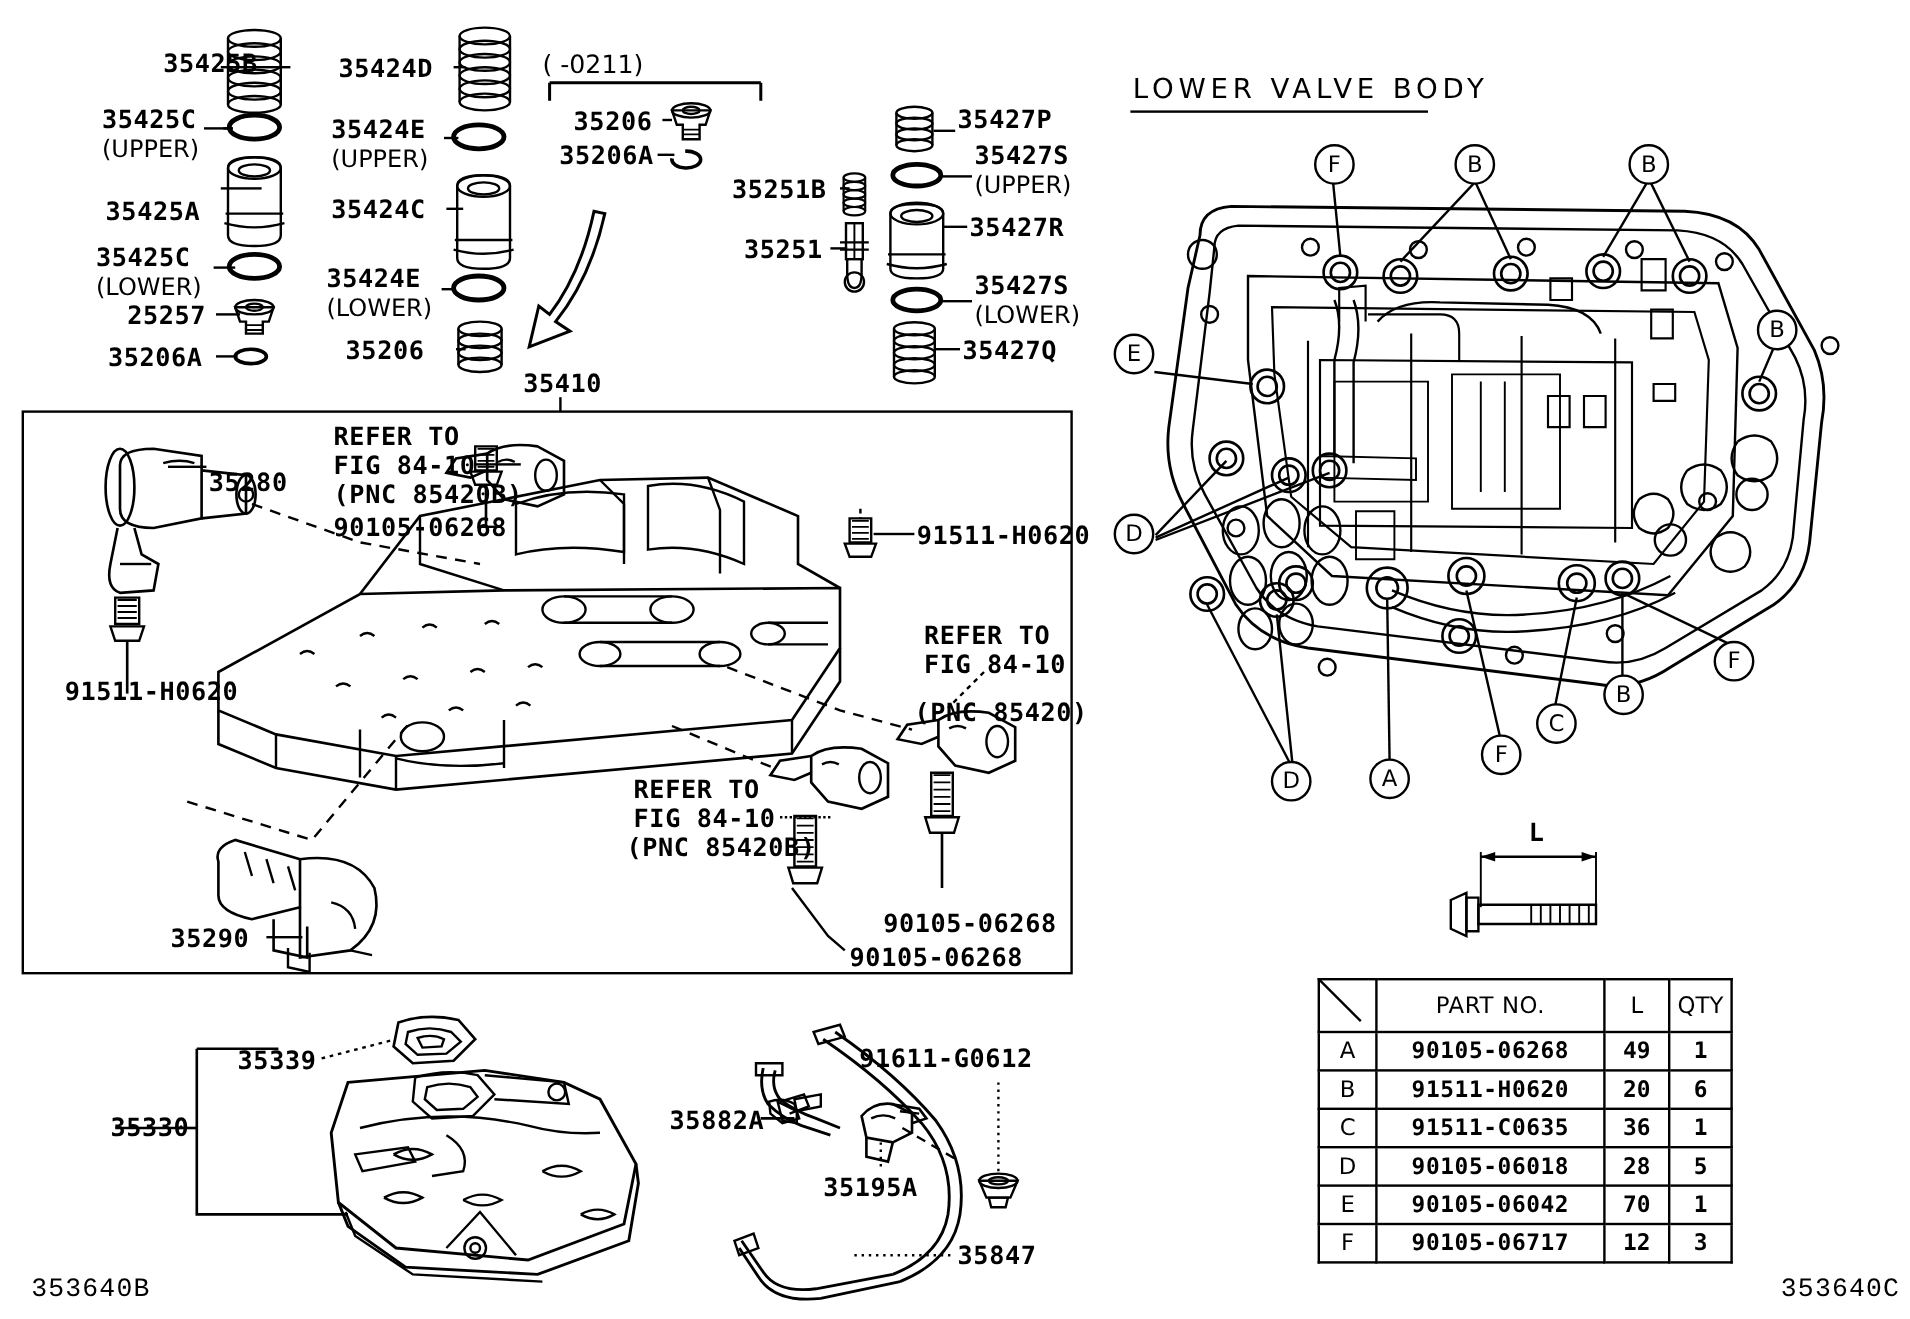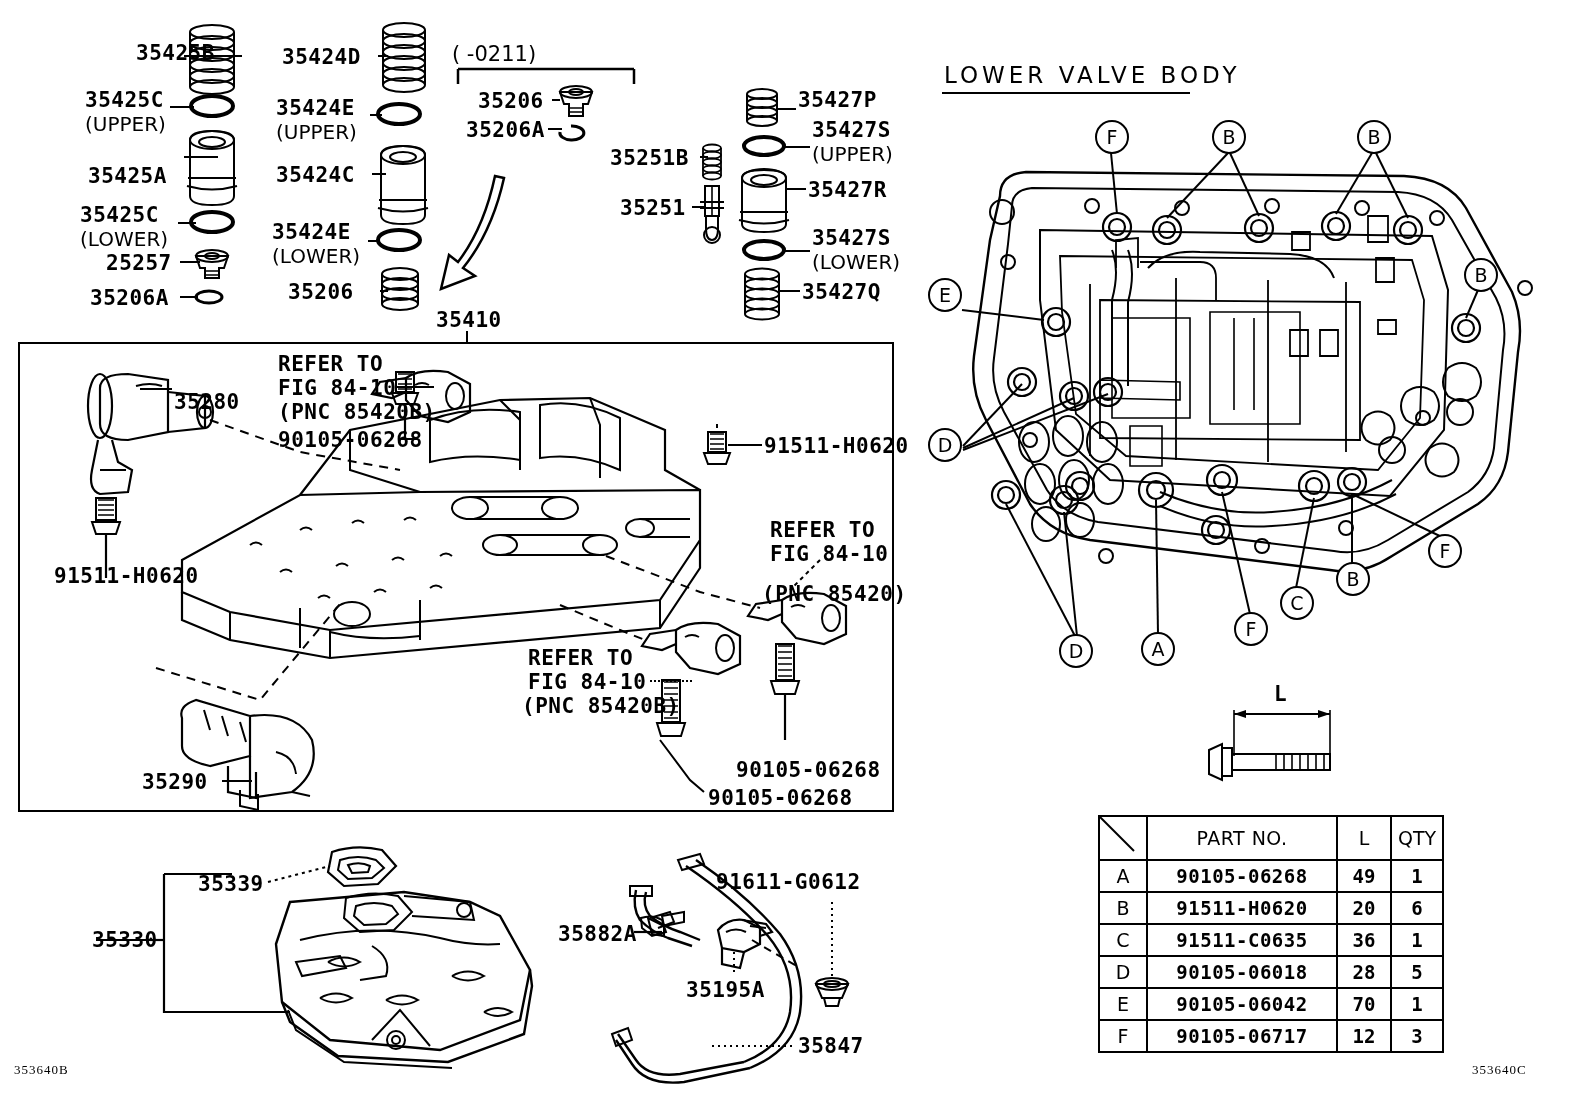--- a/index.html
+++ b/index.html
@@ -6,22 +6,22 @@
   body{width:1592px;height:1099px;position:relative;overflow:hidden;
        font-family:"DejaVu Sans Mono","Liberation Mono",monospace;color:#000;}
   .lbl{position:absolute;font-size:21px;font-weight:bold;letter-spacing:.5px;white-space:nowrap;}
   .sub{position:absolute;font-size:20px;font-weight:normal;white-space:nowrap;
        font-family:"DejaVu Sans","Liberation Sans",sans-serif;}
   .ln{position:absolute;background:#000;height:2px;}
   .vln{position:absolute;background:#000;width:2px;}
   .dot{position:absolute;height:0;border-top:2px dotted #000;}
   .title{position:absolute;font-size:23px;letter-spacing:4px;
          font-family:"DejaVu Sans","Liberation Sans",sans-serif;white-space:nowrap;}
-  .corner{position:absolute;font-size:13px;letter-spacing:1px;
-          font-family:Liberation Serif, serif;}
+  .corner{position:absolute;font-size:22px;letter-spacing:1px;
+          font-family:Liberation Mono, monospace;margin-left:12px;}
   .box{position:absolute;border:2px solid #000;box-sizing:border-box;}
   svg{position:absolute;top:0;left:0;overflow:visible;}
   .cal{position:absolute;width:34px;height:34px;border:2.5px solid #000;border-radius:50%;
        background:#fff;display:flex;align-items:center;justify-content:center;
        font-size:19px;font-family:"DejaVu Sans","Liberation Sans",sans-serif;
        box-sizing:border-box;z-index:6;}
   table.pt{position:absolute;border-collapse:collapse;background:#fff;}
   table.pt td,table.pt th{border:2px solid #000;text-align:center;
        font-family:"DejaVu Sans Mono","Liberation Mono",monospace;font-size:19px;
        font-weight:bold;padding:4px 6px;}

